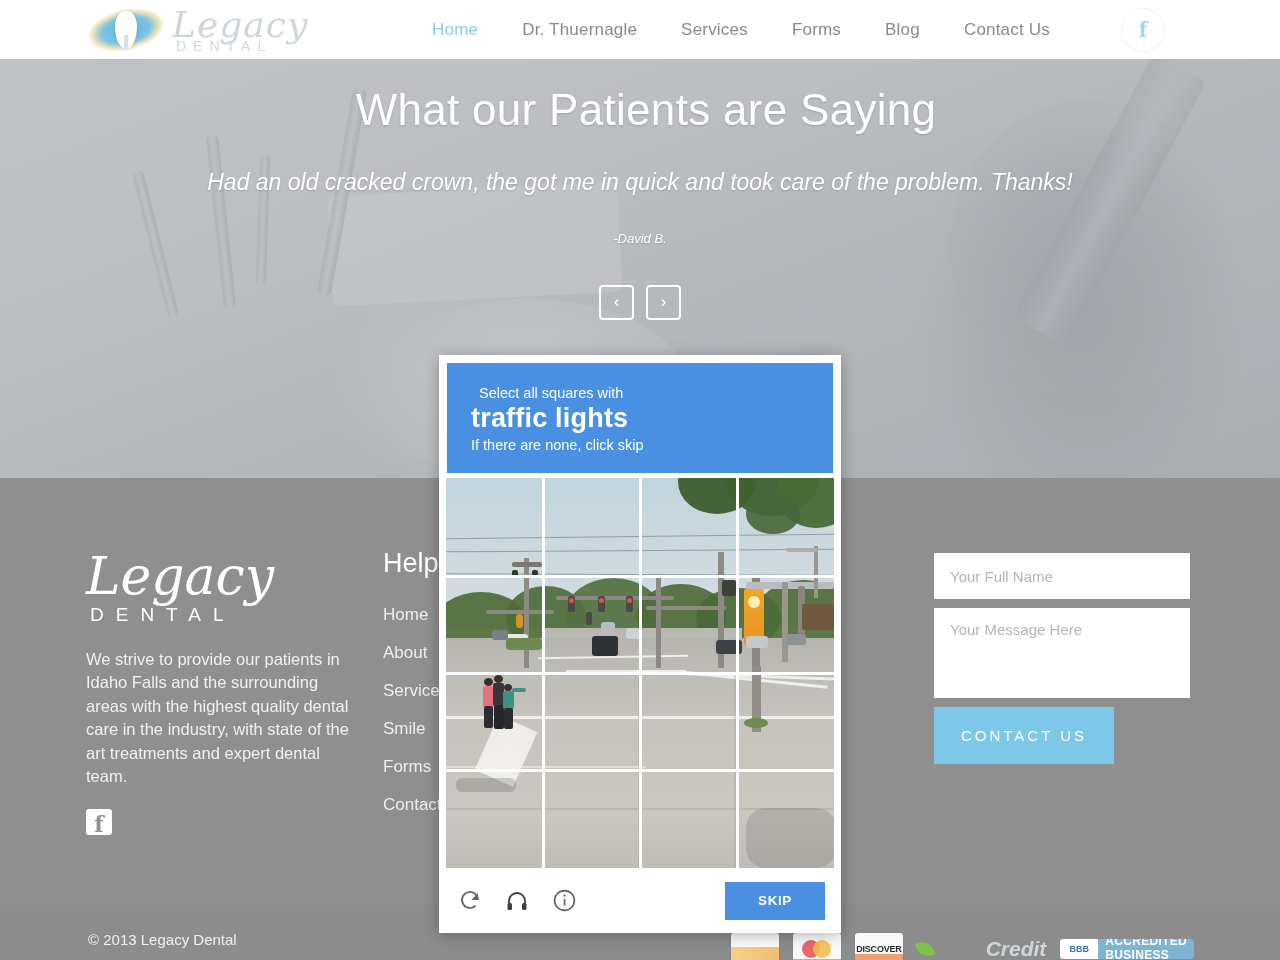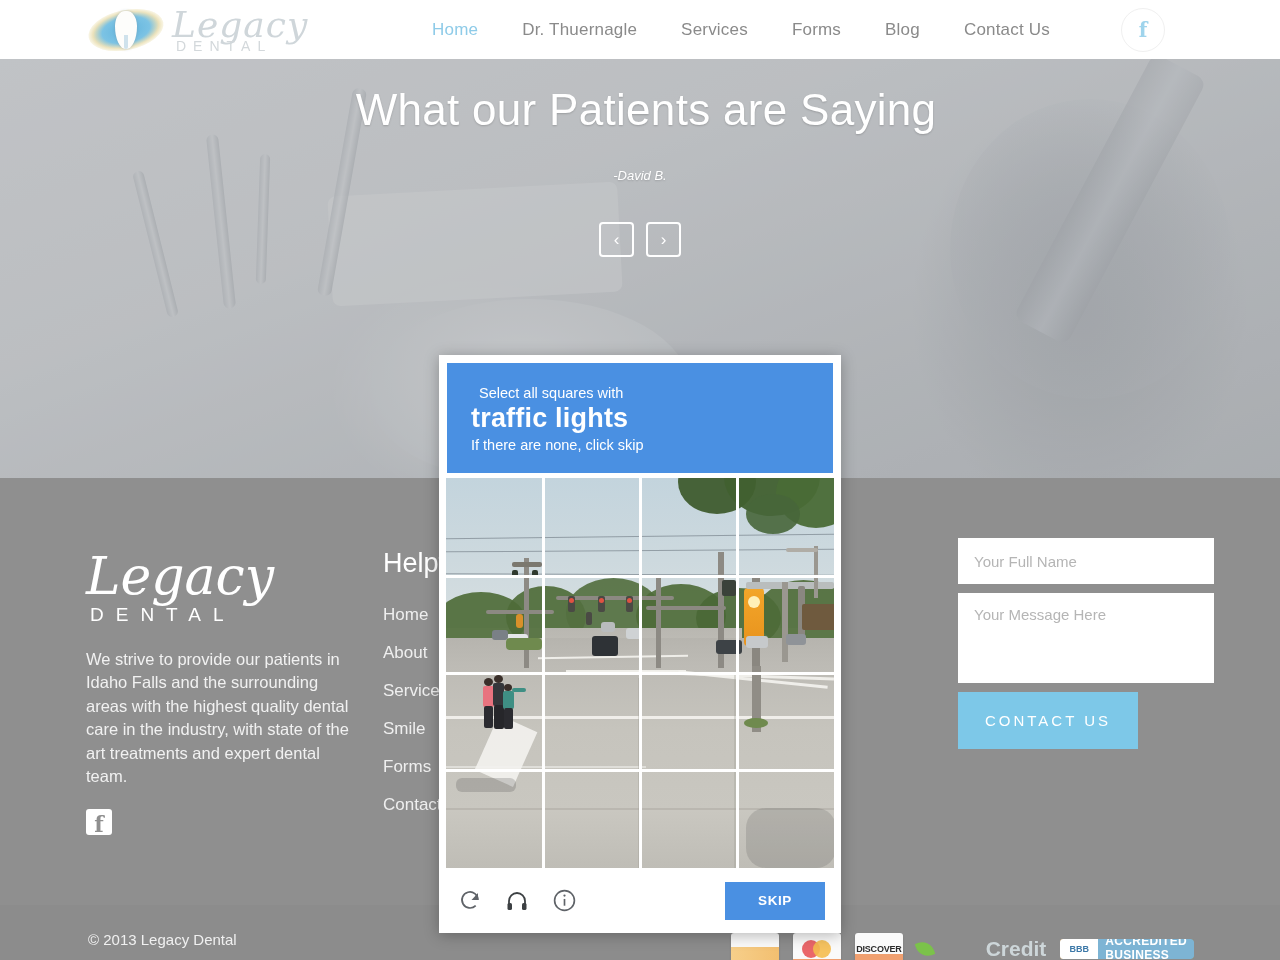--- a/index.html
+++ b/index.html
@@ -186,21 +186,21 @@
     font-family: "DejaVu Serif", serif; font-weight: bold; font-size: 22px;
     display: flex; align-items: flex-end; justify-content: center;
     line-height: .95;
   }
   .f-col-links { position: absolute; left: 297px; top: 70px; width: 240px; }
   .f-heading { color: #ffffff; font-size: 27px; margin: 0 0 26px 0; font-weight: 400; }
   .f-link {
     display: block; color: #efefef; font-size: 17px; text-decoration: none;
     margin-bottom: 18px;
   }
-  .f-col-form { position: absolute; left: 848px; top: 60px; width: 224px; margin-left: 24px; }
+  .f-col-form { position: absolute; left: 848px; top: 75px; width: 224px; }
   .f-input {
     display: block; width: 256px; height: 46px;
     background: #ffffff; border: none; outline: none;
     padding: 0 16px; font-size: 15px; color: #555;
     margin-bottom: 9px;
     font-family: "Liberation Sans", sans-serif;
   }
   .f-input::placeholder { color: #b5b5b5; }
   .f-textarea {
     display: block; width: 256px; height: 90px;
@@ -247,21 +247,21 @@
   .card-disc:after { content:""; position:absolute; left:0; bottom:0; width:100%; height:11px; background:#f0a070; }
   .carecredit {
     display: flex; align-items: center; gap: 3px;
     font-size: 21px; font-weight: bold;
   }
   .cc-leaf {
     width: 16px; height: 16px; background: #7bc24a;
     border-radius: 0 80% 0 80%; transform: rotate(-20deg);
   }
   .cc-care { color: #b9c4c8; margin-top: 48px; }
-  .cc-credit { color: #cdd6d9; }
+  .cc-credit { color: #cdd6d9; font-style: italic; }
   .bbb {
     display: flex; height: 20px; border-radius: 3px; overflow: hidden;
     background: #a16207;
   }
   .bbb-left {
     width: 38px; background: #ffffff; display: flex; align-items: center; justify-content: center;
     font-size: 9px; font-weight: bold; color: #3c78a8;
   }
   .bbb-right {
     background: #7db4d4; color: #ffffff; font-size: 12px; font-weight: bold;
@@ -371,20 +371,21 @@
       <div class="tool t2"></div>
       <div class="tool t3"></div>
       <div class="tool t4"></div>
       <div class="bowl"></div>
       <div class="lamp"></div>
       <div class="lamparm"></div>
     </div>
     <div class="hero-overlay"></div>
     <div class="hero-inner">
       <h1 class="hero-title">What our Patients are Saying</h1>
+      <div class="hero-quote">Had an old cracked crown, the got me in quick and took care of the problem. Thanks!</div>
       <div class="hero-author">-David B.</div>
       <div class="carousel-arrows">
         <div class="arrow-btn">‹</div>
         <div class="arrow-btn">›</div>
       </div>
     </div>
   </div>
 
   <div class="footer">
     <div class="footer-inner">

